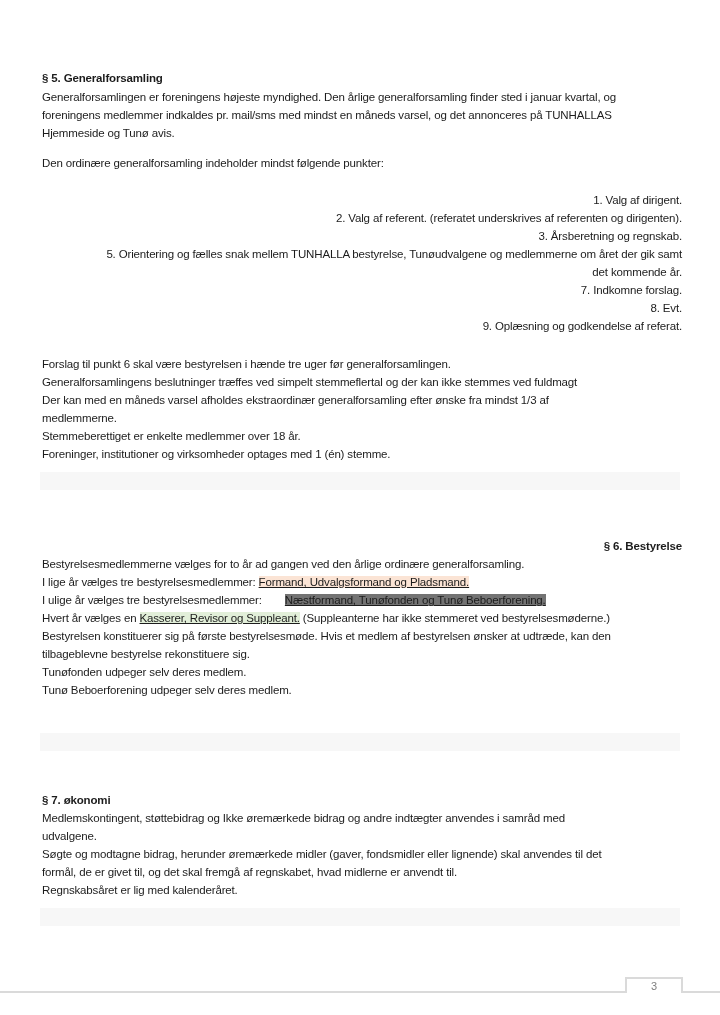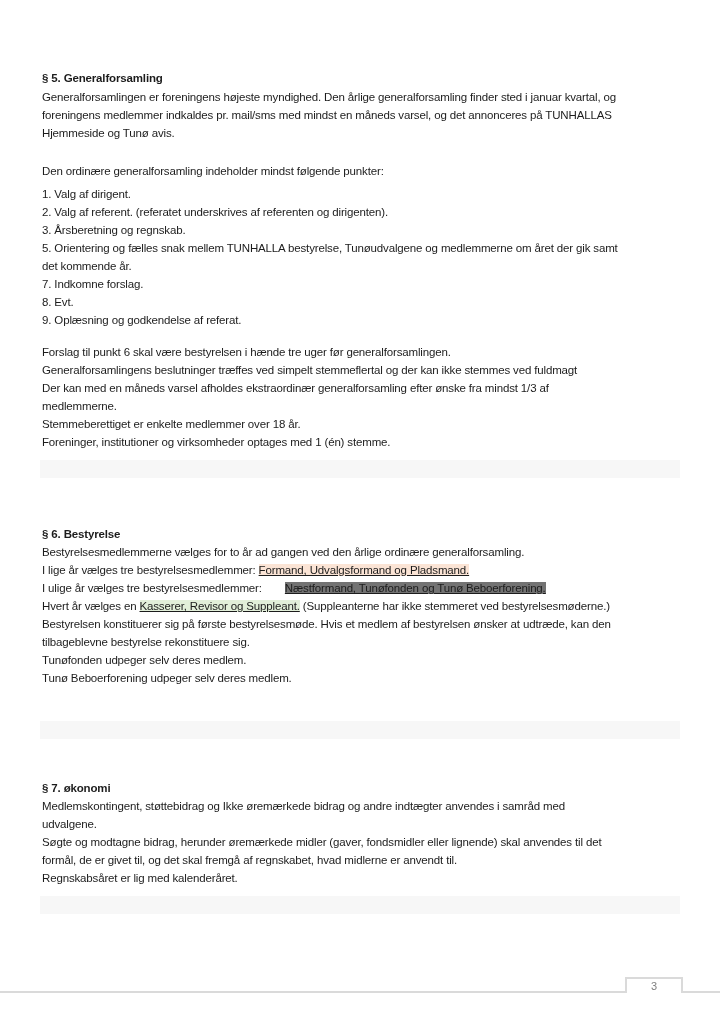--- a/index.html
+++ b/index.html
@@ -34,43 +34,43 @@
 <body>
 
 <div class="page">
   <div class="content">
       <div class="heading">§ 5. Generalforsamling</div>
       <div class="para" style="margin-top: 1px;">
         <div class="line">Generalforsamlingen er foreningens højeste myndighed. Den årlige generalforsamling finder sted i januar kvartal, og</div>
         <div class="line">foreningens medlemmer indkaldes pr. mail/sms med mindst en måneds varsel, og det annonceres på TUNHALLAS</div>
         <div class="line">Hjemmeside og Tunø avis.</div>
       </div>
-      <div class="para" style="margin-top: 20px;">
+      <div class="para" style="margin-top: 12px;">
         <div class="line">Den ordinære generalforsamling indeholder mindst følgende punkter:</div>
       </div>
-      <div class="para" style="margin-top: 5px;">
+      <div class="para" style="margin-top: 19px; text-align: right;">
         <div class="line">1. Valg af dirigent.</div>
         <div class="line">2. Valg af referent. (referatet underskrives af referenten og dirigenten).</div>
         <div class="line">3. Årsberetning og regnskab.</div>
         <div class="line">5. Orientering og fælles snak mellem TUNHALLA bestyrelse, Tunøudvalgene og medlemmerne om året der gik samt</div>
         <div class="line">det kommende år.</div>
         <div class="line">7. Indkomne forslag.</div>
         <div class="line">8. Evt.</div>
         <div class="line">9. Oplæsning og godkendelse af referat.</div>
       </div>
-      <div class="para" style="margin-top: 14px;">
+      <div class="para" style="margin-top: 20px;">
         <div class="line">Forslag til punkt 6 skal være bestyrelsen i hænde tre uger før generalforsamlingen.</div>
         <div class="line">Generalforsamlingens beslutninger træffes ved simpelt stemmeflertal og der kan ikke stemmes ved fuldmagt</div>
         <div class="line">Der kan med en måneds varsel afholdes ekstraordinær generalforsamling efter ønske fra mindst 1/3 af</div>
         <div class="line">medlemmerne.</div>
         <div class="line">Stemmeberettiget er enkelte medlemmer over 18 år.</div>
         <div class="line">Foreninger, institutioner og virksomheder optages med 1 (én) stemme.</div>
       </div>
       <div class="graybar" style="margin-top: 9px;"></div>
-      <div class="heading" style="margin-top: 47px;">§ 6. Bestyrelse</div>
+      <div class="heading" style="margin-top: 47px; text-align: right;">§ 6. Bestyrelse</div>
       <div class="para">
         <div class="line">Bestyrelsesmedlemmerne vælges for to år ad gangen ved den årlige ordinære generalforsamling.</div>
         <div class="line">I lige år vælges tre bestyrelsesmedlemmer: <span class="hl" style="background-color: rgb(251, 228, 213);">Formand, Udvalgsformand og Pladsmand.</span></div>
         <div class="line">I ulige år vælges tre bestyrelsesmedlemmer: <span class="hl" style="background-color: #737373; margin-left: 20px;">Næstformand, Tunøfonden og Tunø Beboerforening.</span></div>
         <div class="line">Hvert år vælges en <span class="hl" style="background-color: rgb(226, 239, 217);">Kasserer, Revisor og Suppleant.</span> (Suppleanterne har ikke stemmeret ved bestyrelsesmøderne.)</div>
         <div class="line">Bestyrelsen konstituerer sig på første bestyrelsesmøde. Hvis et medlem af bestyrelsen ønsker at udtræde, kan den</div>
         <div class="line">tilbageblevne bestyrelse rekonstituere sig.</div>
         <div class="line">Tunøfonden udpeger selv deres medlem.</div>
         <div class="line">Tunø Beboerforening udpeger selv deres medlem.</div>
       </div>

